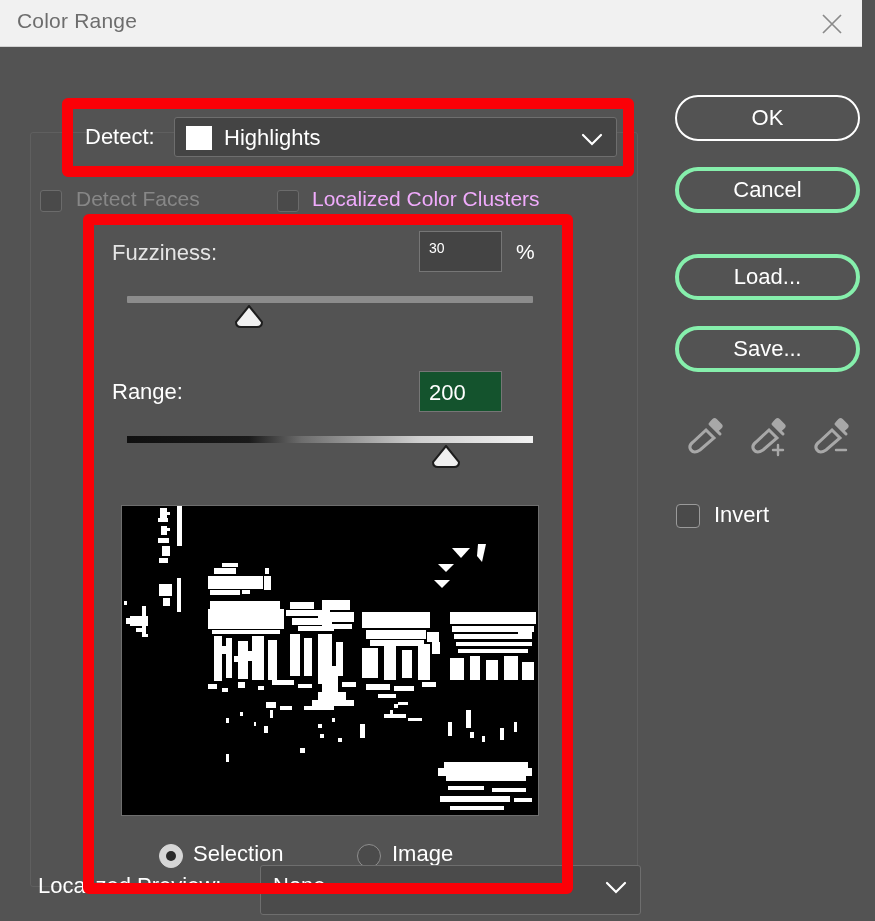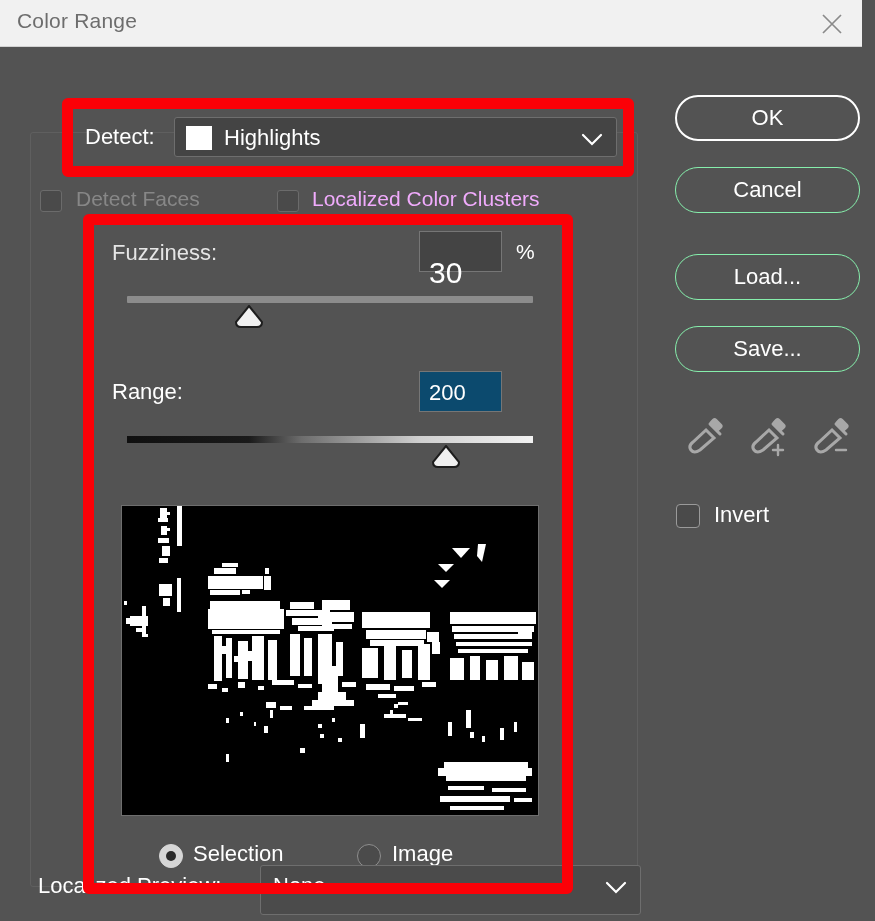--- a/index.html
+++ b/index.html
@@ -89,43 +89,43 @@
     position: absolute; left: 112px; top: 193px;
     font-size: 22px; color: #e5e5e5; white-space: nowrap;
   }
   #fuzz-field {
     position: absolute; left: 419px; top: 184px;
     width: 83px; height: 41px;
     background: #444444; border: 1px solid #767676;
     cursor: text;
   }
   #fuzz-value {
-    position: absolute; left: 9px; top: 24px;
-    font-size: 30px; color: #ffffff;
+    position: absolute; left: 9px; top: 8px;
+    font-size: 14px; color: #ffffff;
   }
   #fuzz-unit {
     position: absolute; left: 516px; top: 193px;
     font-size: 21px; color: #ffffff;
   }
   #fuzz-track {
     position: absolute; left: 127px; top: 249px;
     width: 406px; height: 7px;
     background: #8c8c8c; border-radius: 1px;
   }
   #fuzz-thumb { position: absolute; left: 234px; top: 258px; }
 
   
   #range-label {
     position: absolute; left: 112px; top: 332px;
     font-size: 22px; color: #ffffff; white-space: nowrap;
   }
   #range-field {
     position: absolute; left: 419px; top: 324px;
     width: 83px; height: 41px;
-    background: #0c4a6e; border: 1px solid #767676;
+    background: #14532d; border: 1px solid #767676;
     cursor: text;
   }
   #range-value {
     position: absolute; left: 9px; top: 8px;
     font-size: 22px; color: #ffffff;
   }
   #range-track {
     position: absolute; left: 127px; top: 389px;
     width: 406px; height: 7px;
     background: linear-gradient(to right, #101010 0%, #1a1a1a 30%, #6d6d6d 43%, #cfcfcf 72%, #f2f2f2 100%);
@@ -178,21 +178,21 @@
   #selprev-value {
     position: absolute; left: 12px; top: 7px;
     font-size: 22px; color: #ffffff; white-space: nowrap;
   }
   #selprev-chev { right: 13px; top: 15px; }
 
   
   .btn {
     position: absolute; left: 675px; width: 185px; height: 46px;
     border-radius: 23px;
-    border: 1px solid #86efac;
+    border: 4px solid #86efac;
     background: transparent;
     color: #ffffff;
     font-family: "Liberation Sans", sans-serif;
     font-size: 22px;
     cursor: pointer;
     padding: 0;
   }
   #btn-ok { top: 48px; border: 2px solid #ffffff; }
   #btn-cancel { top: 120px; }
   #btn-load { top: 207px; }

